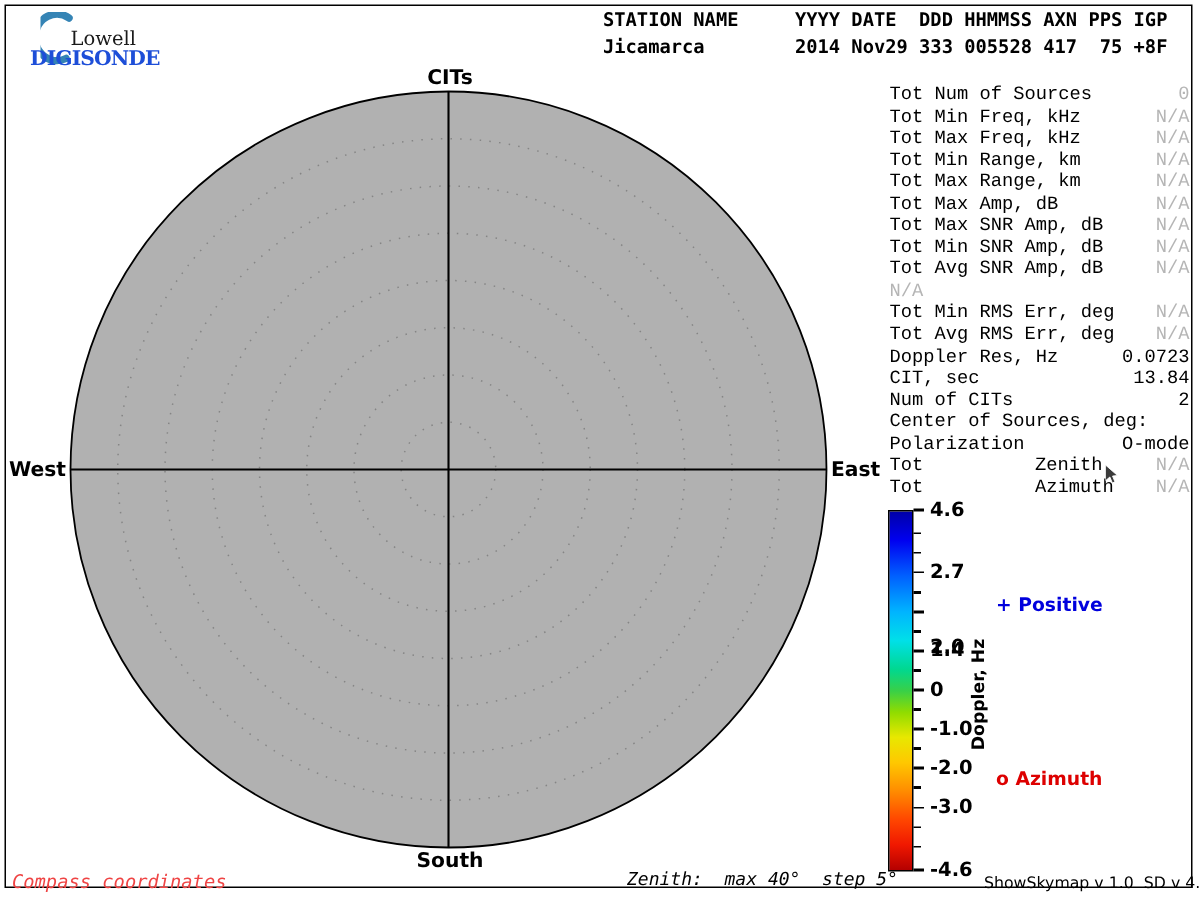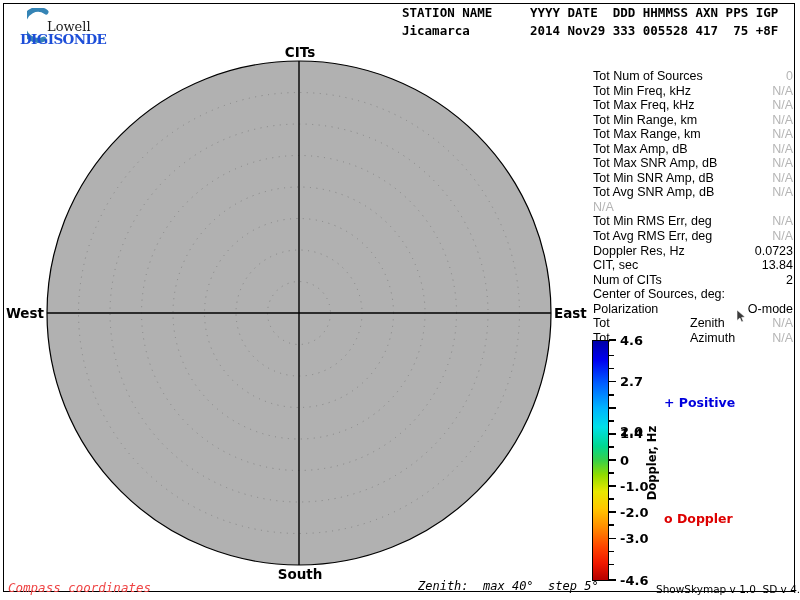--- a/index.html
+++ b/index.html
@@ -19,22 +19,22 @@
        font-weight:bold;font-size:12.5px;color:#000;white-space:pre;line-height:18px;}
   .hdr.l1{top:4px;} .hdr.l2{top:22px;}
   
   #skyplot{position:absolute;left:0;top:0;}
   .compass{position:absolute;font-weight:bold;font-size:13.5px;color:#000;}
   .compass.n{left:250px;top:44px;width:100px;text-align:center;}
   .compass.s{left:250px;top:566px;width:100px;text-align:center;}
   .compass.w{left:0;top:305px;width:44px;text-align:right;}
   .compass.e{left:554px;top:305px;width:60px;text-align:left;}
   
-  #stats{position:absolute;left:593px;top:69px;width:200px;
-         font-family:Liberation Sans, sans-serif;font-size:12.5px;color:#000;}
+  #stats{position:absolute;left:593px;top:56px;width:200px;
+         font-family:Liberation Mono, monospace;font-size:12.5px;color:#000;}
   .srow{position:relative;height:14.55px;display:flex;justify-content:space-between;
         white-space:pre;}
   .srow .mid{position:absolute;left:97px;top:0;}
   .srow .val.dim{color:#b5b5b5;}
   
   #cbar{position:absolute;left:592px;top:340px;width:17px;height:241px;
         border:1px solid #000;box-sizing:border-box;}
   .tick{position:absolute;height:1.5px;background:#000;}
   .ticklab{position:absolute;left:620px;font-weight:bold;font-size:13px;color:#000;
            line-height:15px;}
@@ -136,18 +136,18 @@
       <div class="tick" style="left: 609px; top: 420.12px; width: 4.5px;"></div>
       <div class="tick" style="left: 609px; top: 446.207px; width: 4.5px;"></div>
       <div class="tick" style="left: 609px; top: 472.293px; width: 4.5px;"></div>
       <div class="tick" style="left: 609px; top: 498.38px; width: 4.5px;"></div>
       <div class="tick" style="left: 609px; top: 524.467px; width: 4.5px;"></div>
       <div class="tick" style="left: 609px; top: 550.554px; width: 4.5px;"></div>
       <div class="tick" style="left: 609px; top: 563.598px; width: 4.5px;"></div>
     </div>
   <div class="cbar-title">Doppler, Hz</div>
   <div class="legend" style="top: 395px; color: rgb(0, 0, 221);">+ Positive</div>
-  <div class="legend" style="top: 511px; color: rgb(221, 0, 0);">o Doppler</div>
+  <div class="legend" style="top: 511px; color: rgb(221, 0, 0);">o Azimuth</div>
 
   <div class="foot-left">Compass coordinates</div>
   <div class="foot-center">Zenith:  max 40°  step 5°</div>
   <div class="foot-right">ShowSkymap v 1.0  SD v 4.2</div>
 </div>
 
 </body></html>

